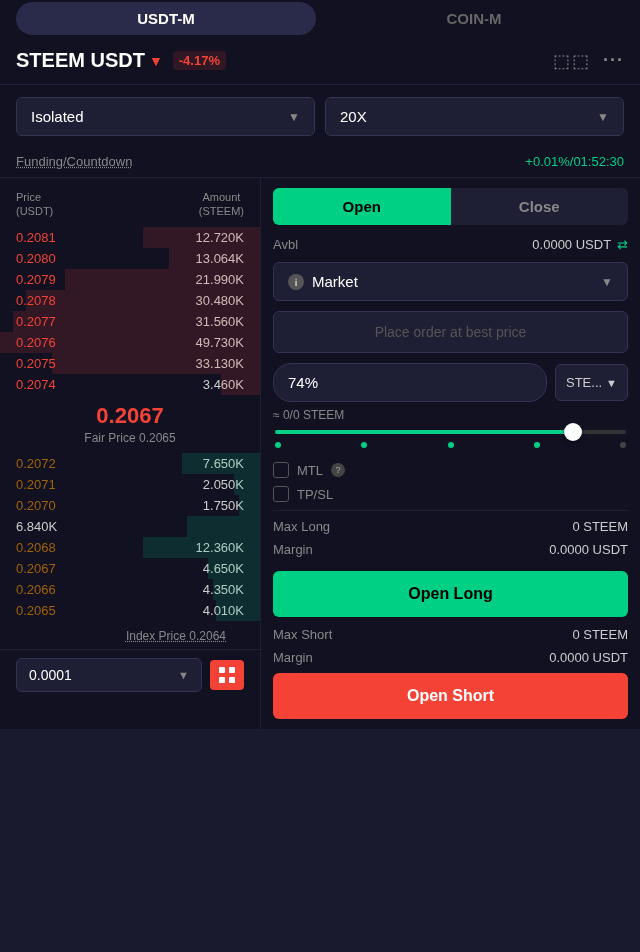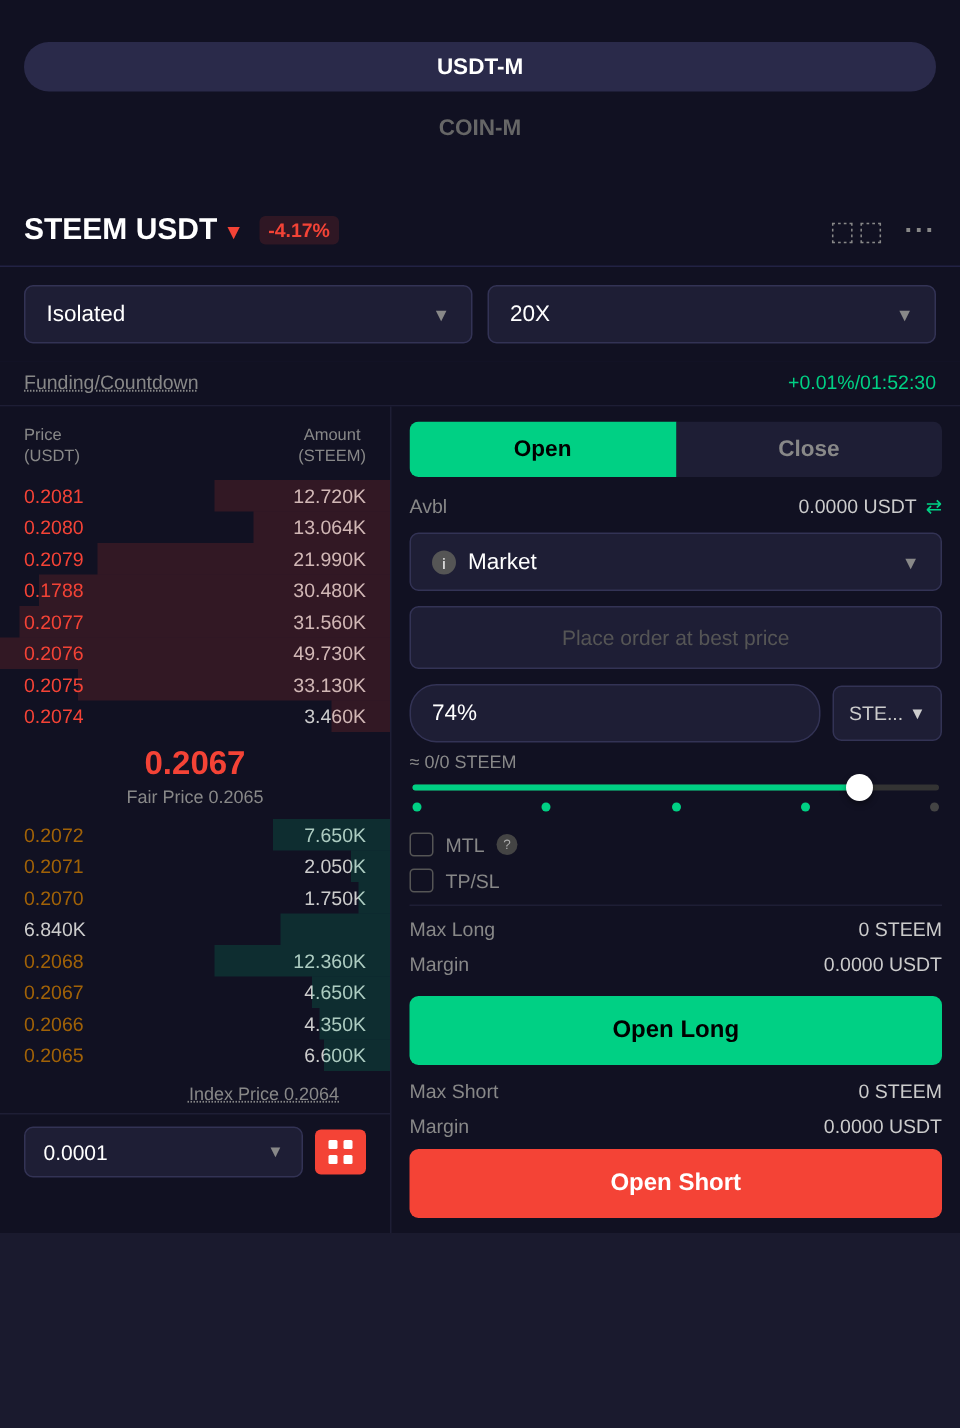--- a/index.html
+++ b/index.html
@@ -9,23 +9,22 @@
       width: 640px;
       min-height: 952px;
       color: #fff;
       font-size: 14px;
     }
 
     
     .top-tabs {
       display: flex;
       background: #111122;
-      padding: 28px 16px;
+      padding: 2px 16px;
       gap: 8px;
-      flex-direction: column;
     }
     .top-tab {
       flex: 1;
       text-align: center;
       padding: 8px 0;
       border-radius: 20px;
       font-size: 15px;
       font-weight: 600;
       cursor: pointer;
     }
@@ -485,21 +484,21 @@
         <span class="price">0.2080</span>
         <span class="amount">13.064K</span>
       </div>
       <div class="ob-row sell">
         <div class="bg-bar" style="width:75%"></div>
         <span class="price">0.2079</span>
         <span class="amount">21.990K</span>
       </div>
       <div class="ob-row sell">
         <div class="bg-bar" style="width:90%"></div>
-        <span class="price">0.1788</span>
+        <span class="price">0.2078</span>
         <span class="amount">30.480K</span>
       </div>
       <div class="ob-row sell">
         <div class="bg-bar" style="width:95%"></div>
         <span class="price">0.2077</span>
         <span class="amount">31.560K</span>
       </div>
       <div class="ob-row sell">
         <div class="bg-bar" style="width:100%"></div>
         <span class="price">0.2076</span>
@@ -556,21 +555,21 @@
         <span class="amount">4.650K</span>
       </div>
       <div class="ob-row buy">
         <div class="bg-bar" style="width:18%"></div>
         <span class="price">0.2066</span>
         <span class="amount">4.350K</span>
       </div>
       <div class="ob-row buy">
         <div class="bg-bar" style="width:17%"></div>
         <span class="price">0.2065</span>
-        <span class="amount">6.600K</span>
+        <span class="amount">4.010K</span>
       </div>
     </div>
 
     <div class="index-price-row">
       <span class="index-price-text">
         <span>Index Price</span>
         <span> </span>
         <span>0.2064</span>
       </span>
     </div>

